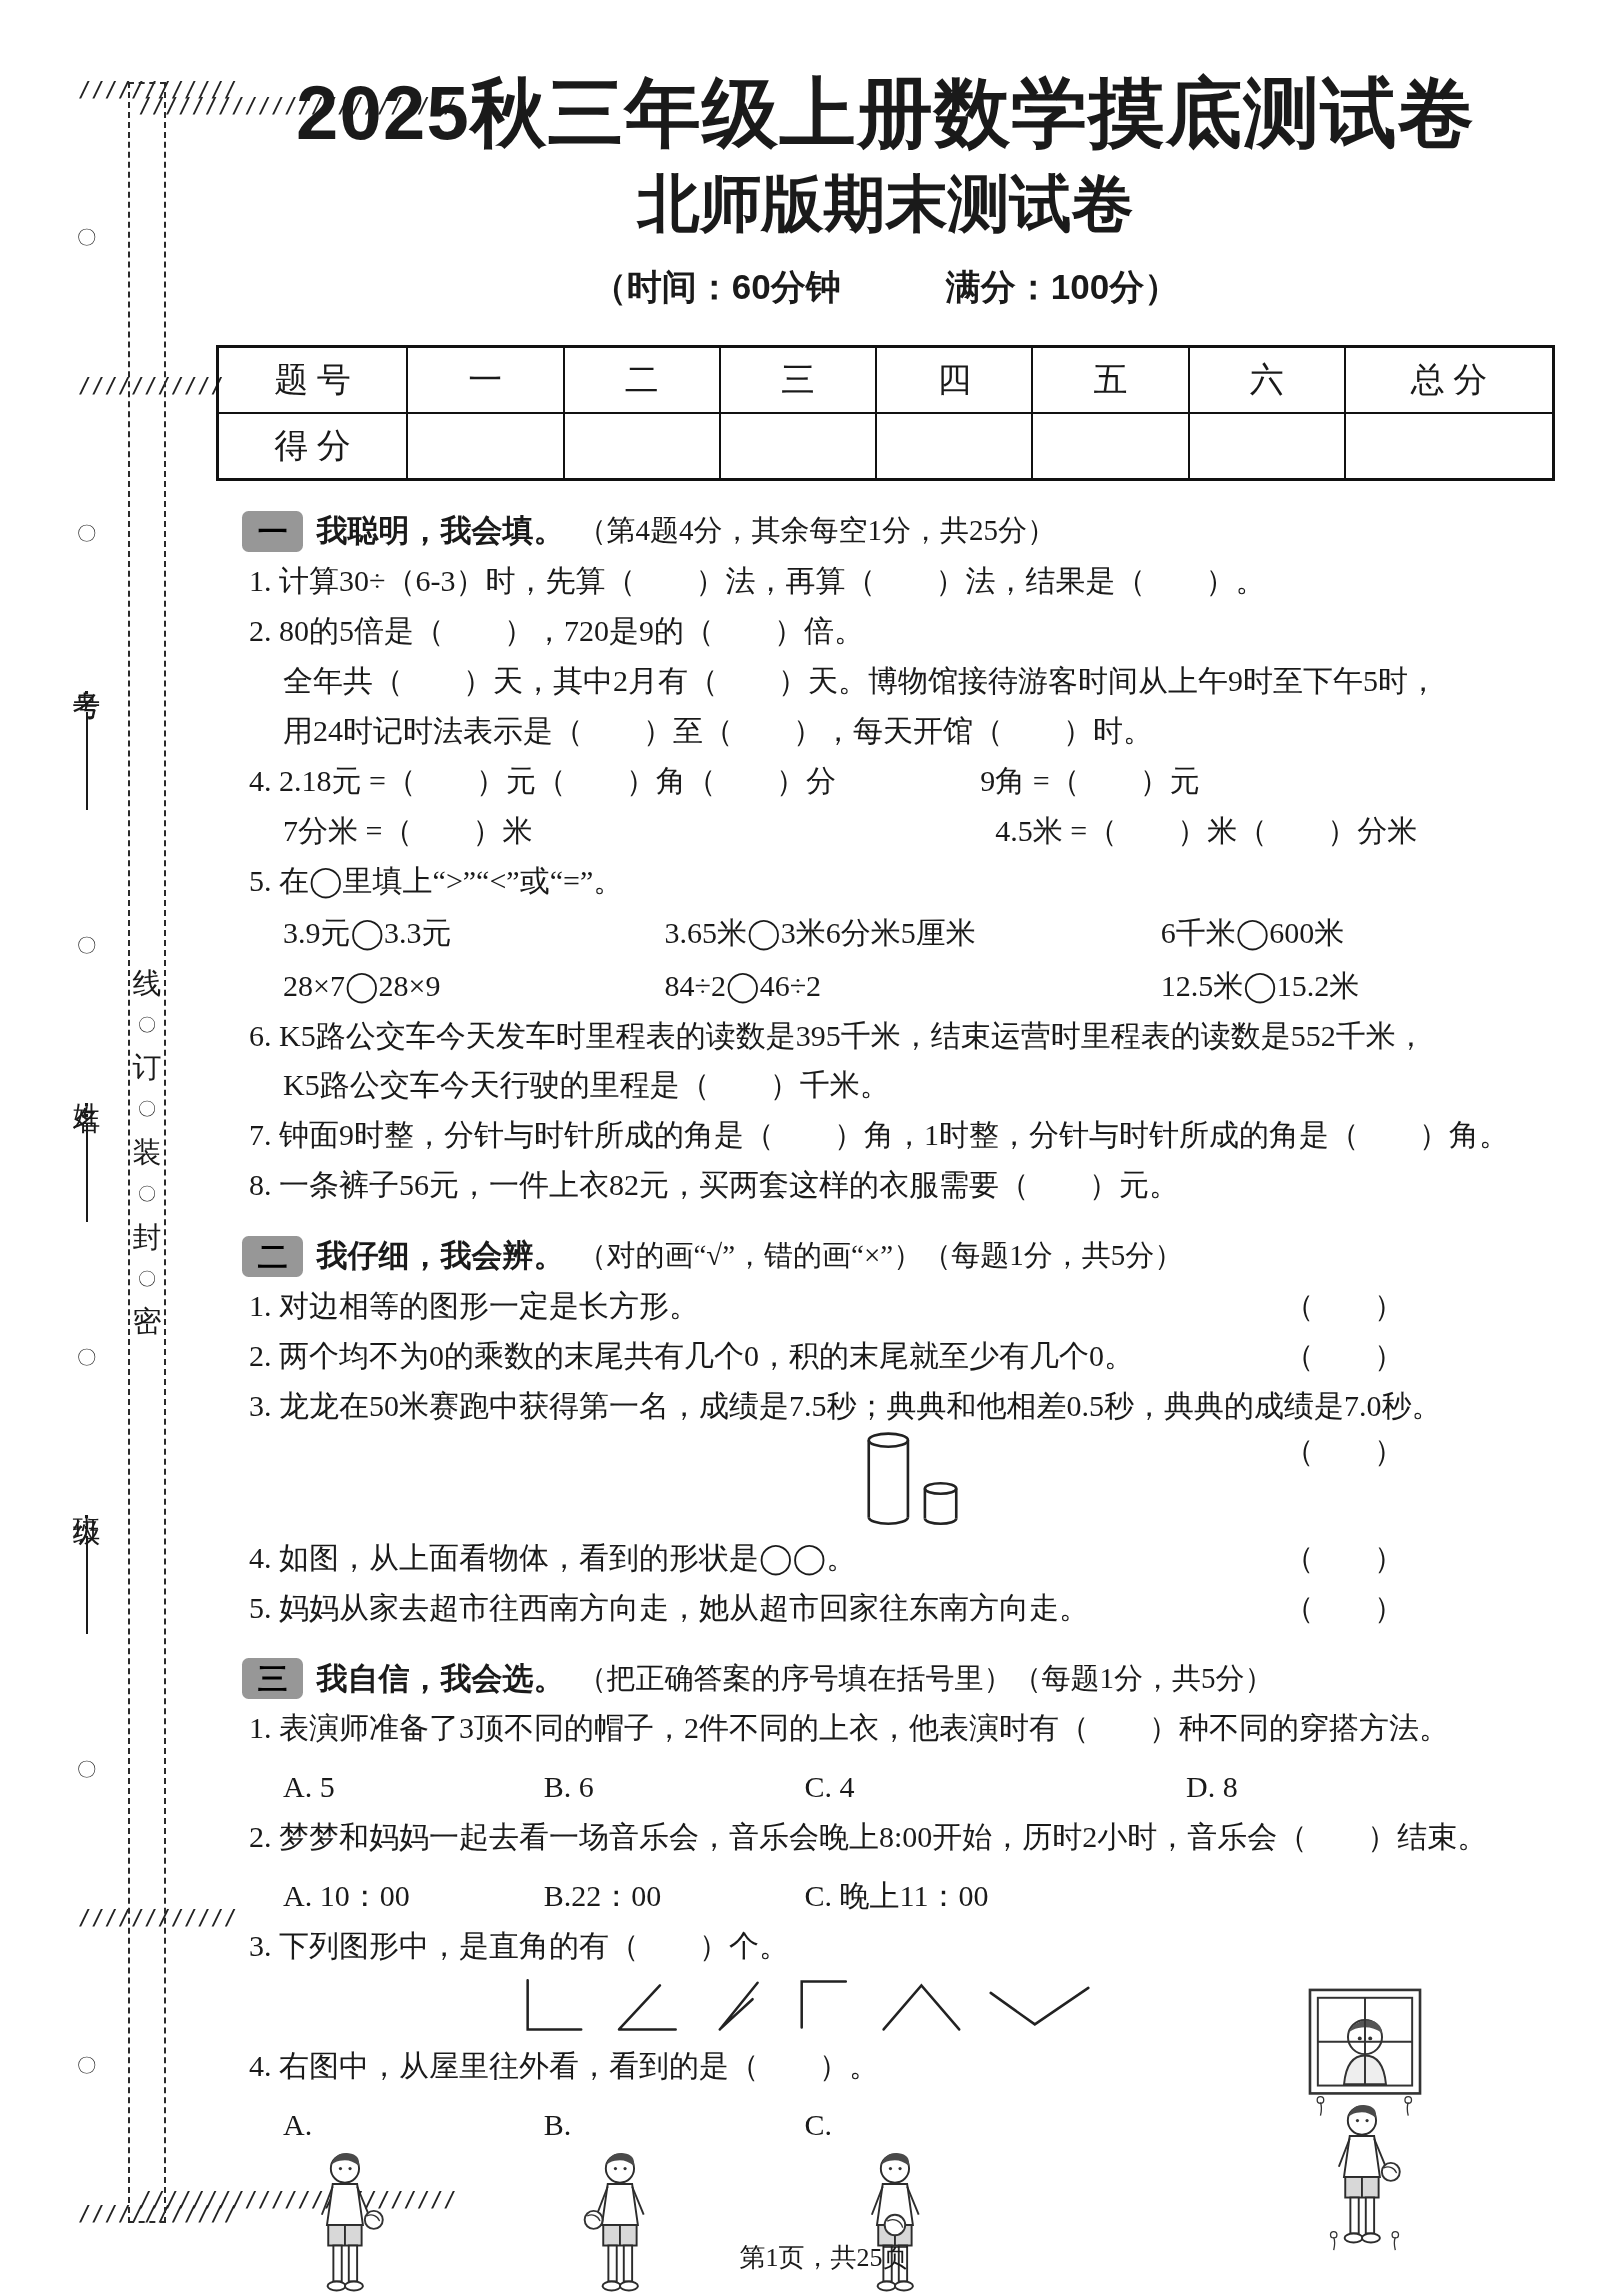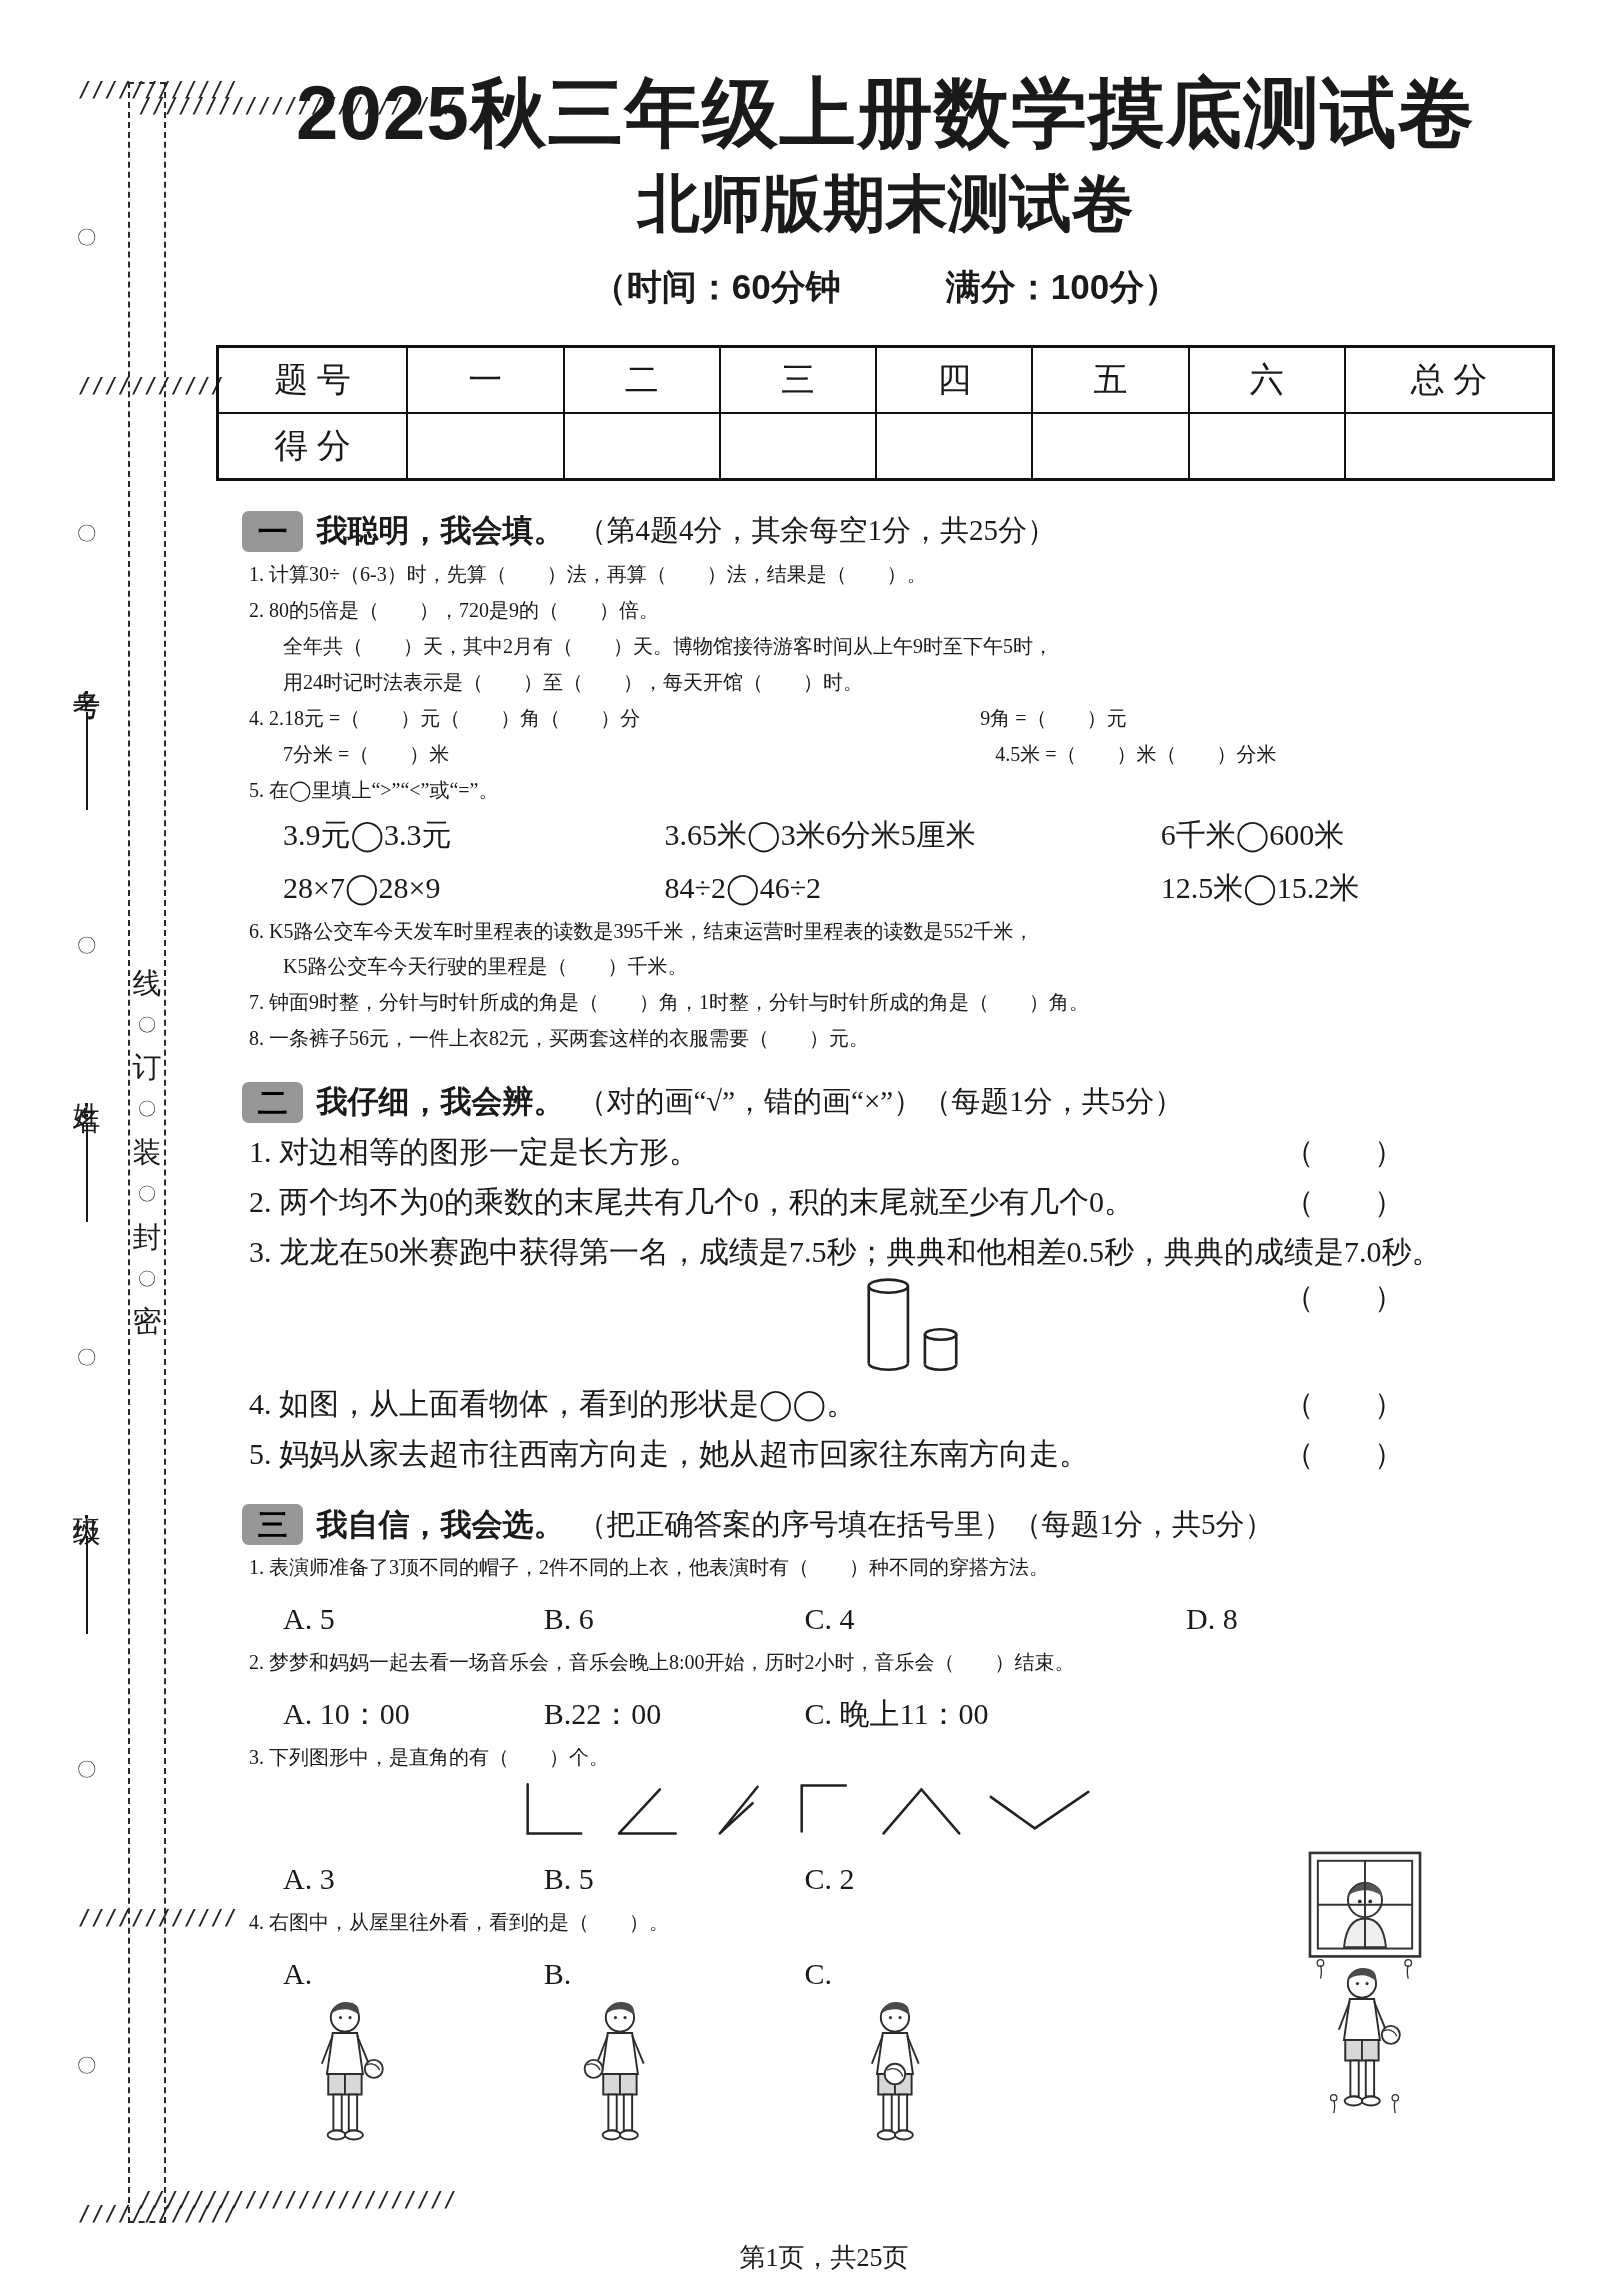--- a/index.html
+++ b/index.html
@@ -31,21 +31,21 @@
   .meta{font-family:"Liberation Sans",sans-serif;font-weight:700;font-size:35px;
      text-align:center;margin-top:26px;}
   table.score{width:100%;border-collapse:collapse;margin-top:34px;border:3.3px solid #111;}
   table.score td{border:2px solid #111;height:62px;text-align:center;font-size:34px;}
   .sec-head{margin-top:29px;margin-left:26px;font-size:30px;display:flex;align-items:center;gap:13px;}
   .badge{font-family:"Liberation Sans",sans-serif;font-weight:700;background:#979797;
      color:#000;border-radius:6.5px;min-width:51px;text-align:center;padding:0 5.2px;
      font-size:30px;line-height:41px;display:inline-block;}
   .sec-title{font-family:"Liberation Sans",sans-serif;font-weight:700;font-size:31px;white-space:nowrap;}
   .sec-note{font-size:29px;white-space:nowrap;}
-  .q{font-size:20px;line-height:1.40;margin-top:7.9px;margin-left:33px;}
+  .q{font-size:30px;line-height:1.40;margin-top:7.9px;margin-left:33px;}
   .cont{margin-left:67px;}
   .two-col{display:flex;}
   .two-col .lcol{width:56%;}
   .cmp-row{display:flex;margin-top:10.5px;margin-left:67px;font-size:30px;line-height:1.4;}
   .cmp-row .c1{width:30%;}
   .cmp-row .c2{width:39%;}
   .judge{display:flex;justify-content:space-between;margin-top:7.9px;margin-left:33px;
      padding-right:151px;font-size:30px;line-height:1.40;}
   .judge .blank{flex-shrink:0;margin-left:13px;}
   .noblank{padding-right:0;}
@@ -270,25 +270,20 @@
         <g fill="none" stroke="#222" stroke-width="4" stroke-linecap="round">
           <path d="M15,10 L15,88 L100,88"></path>
           <path d="M160,88 L250,88 M160,88 L225,18"></path>
           <path d="M320,88 L380,14 M320,88 L372,40"></path>
           <path d="M450,85 L450,12 L520,12"></path>
           <path d="M580,88 L640,18 L700,88"></path>
           <path d="M750,30 L820,80 L905,22"></path>
         </g>
       </svg>
     </div>
-    <div class="opts">
-      <span class="o1">A. 3</span>
-      <span class="o2">B. 5</span>
-      <span class="o3">C. 2</span>
-    </div>
 
     <div class="q4block">
       <div class="window-illus">
         <svg width="118" height="131" viewBox="0 0 180 200">
           <g stroke="#333" stroke-width="4" fill="#fff">
             <rect x="6" y="6" width="168" height="158"></rect>
             <rect x="18" y="18" width="144" height="134" stroke-width="3"></rect>
             <circle cx="90" cy="78" r="26" stroke-width="3"></circle>
             <path d="M64,72 Q78,46 104,54 Q116,60 116,72 Q100,60 80,64 Q70,66 64,72 Z" fill="#555" stroke="none"></path>
             <circle cx="82" cy="80" r="3" fill="#333" stroke="none"></circle>

